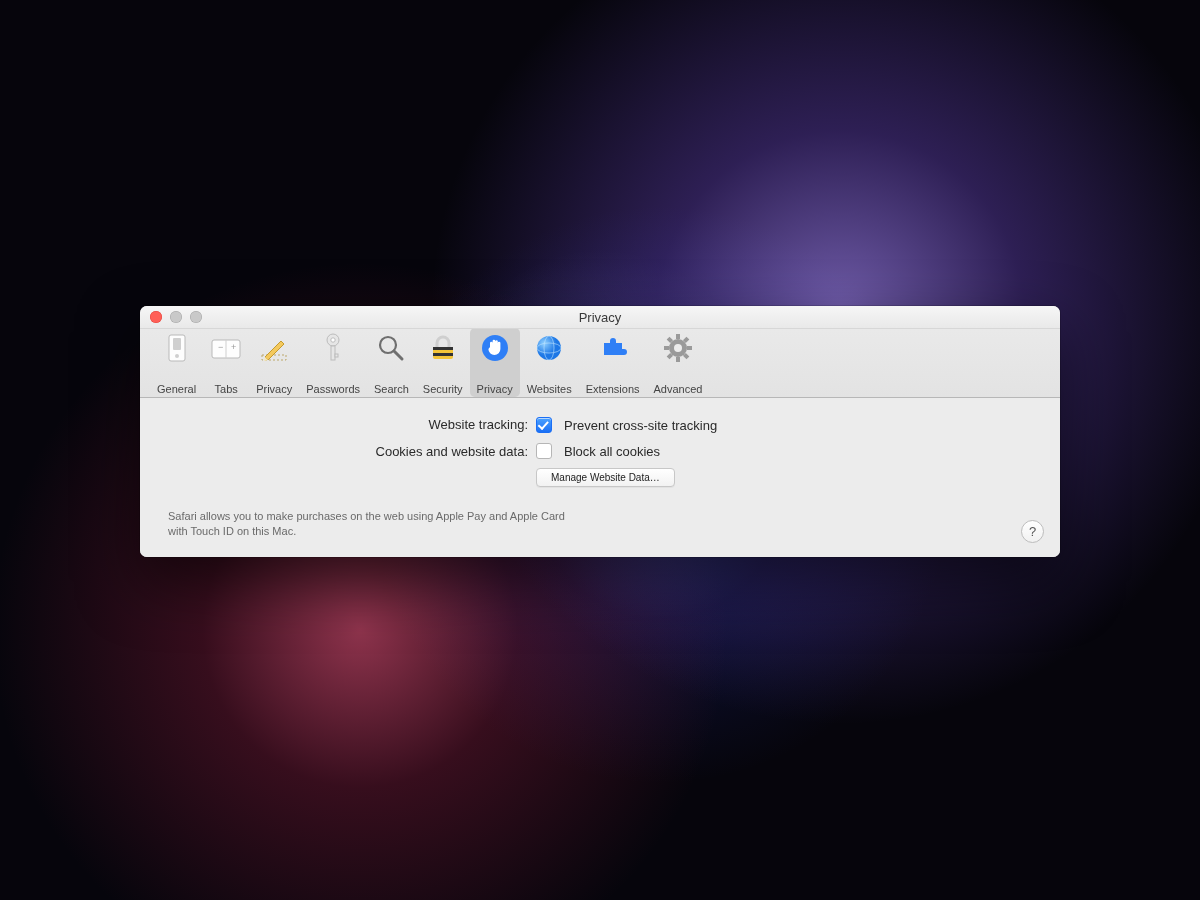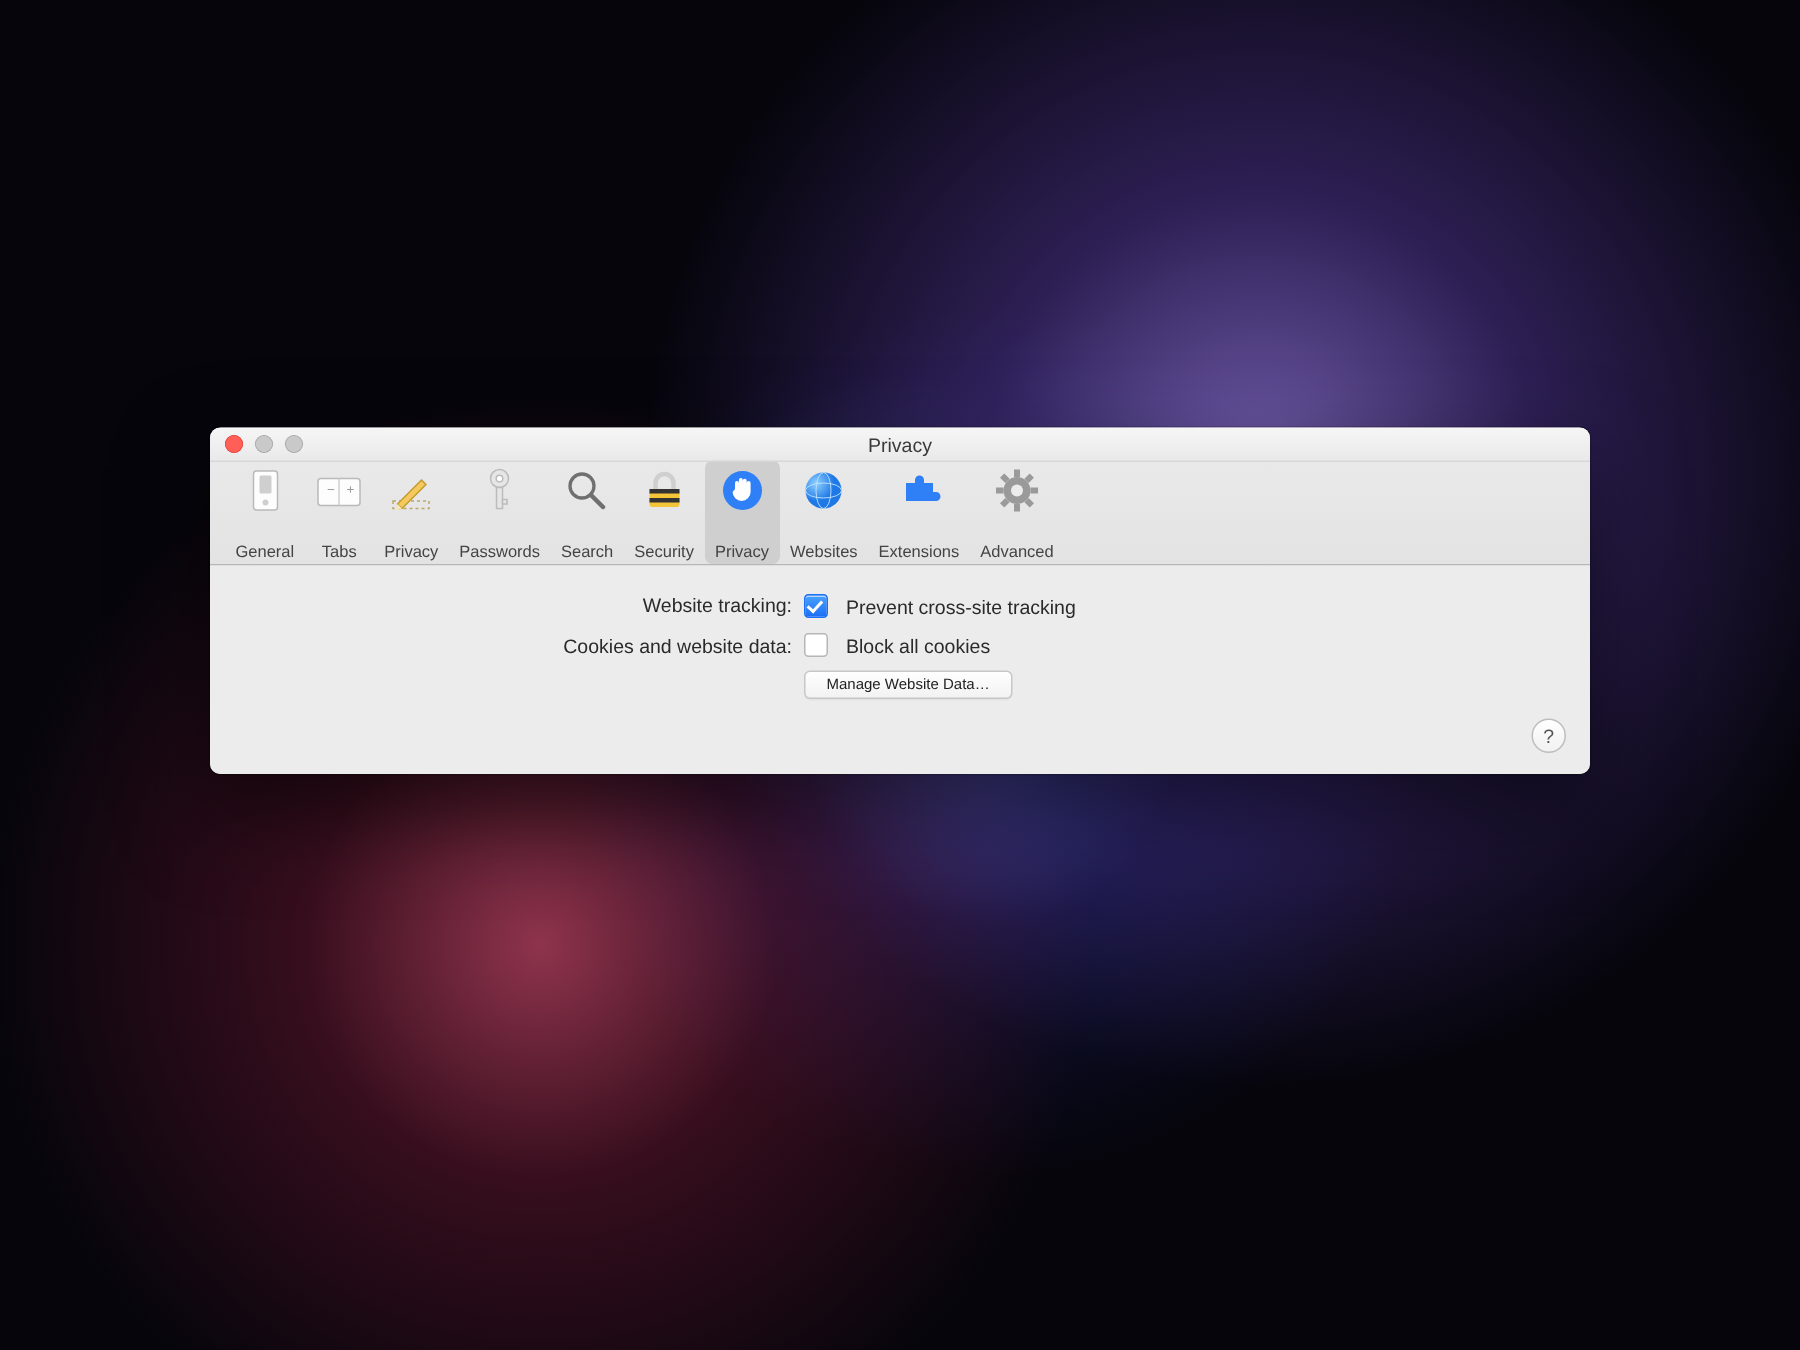--- a/index.html
+++ b/index.html
@@ -19,21 +19,21 @@
       radial-gradient(circle at 70% 35%, rgba(170,140,255,0.65) 0%, rgba(120,80,220,0.35) 18%, rgba(60,30,120,0.0) 40%),
       radial-gradient(circle at 30% 70%, rgba(255,90,130,0.55) 0%, rgba(200,40,80,0.25) 15%, rgba(0,0,0,0) 35%),
       radial-gradient(circle at 55% 55%, rgba(80,120,255,0.45) 0%, rgba(40,60,200,0.2) 15%, rgba(0,0,0,0) 35%),
       radial-gradient(circle at 50% 45%, rgba(255,255,255,0.35) 0%, rgba(200,200,255,0.1) 8%, rgba(0,0,0,0) 20%),
       #06050c;
   }
 
   .window {
     position: absolute;
     left: 140px;
-    top: 285px;
+    top: 306px;
     width: 920px;
     border-radius: 7px;
     box-shadow: 0 25px 60px rgba(0,0,0,0.55), 0 0 0 1px rgba(0,0,0,0.15);
     overflow: hidden;
     background: #ececec;
   }
 
   .titlebar {
     height: 22px;
     background: linear-gradient(#f6f6f6, #e9e9e9);
@@ -91,21 +91,21 @@
   }
   .tb-label {
     font-size: 11px;
     color: #444;
     margin-top: 19px;
     white-space: nowrap;
   }
 
   .content {
     background: #ececec;
-    padding: 18px 28px 22px 28px;
+    padding: 18px 28px 8px 28px;
     position: relative;
   }
   .row {
     display: flex;
     align-items: flex-start;
     margin-bottom: 10px;
   }
   .row .lbl {
     width: 360px;
     text-align: right;
@@ -342,20 +342,21 @@
             <span>Block all cookies</span>
           </label>
           <div>
             <button class="macbtn">Manage Website Data…</button>
           </div>
         </div>
       </div>
 
       <div class="row" style="margin-top:18px;">
         <div class="val">
+          <div class="desc">Safari allows you to make purchases on the web using Apple Pay and Apple Card with Touch ID on this Mac.</div>
         </div>
       </div>
 
       <div class="help">
         <span>?</span>
       </div>
     </div>
 
   </div>
 </div>

